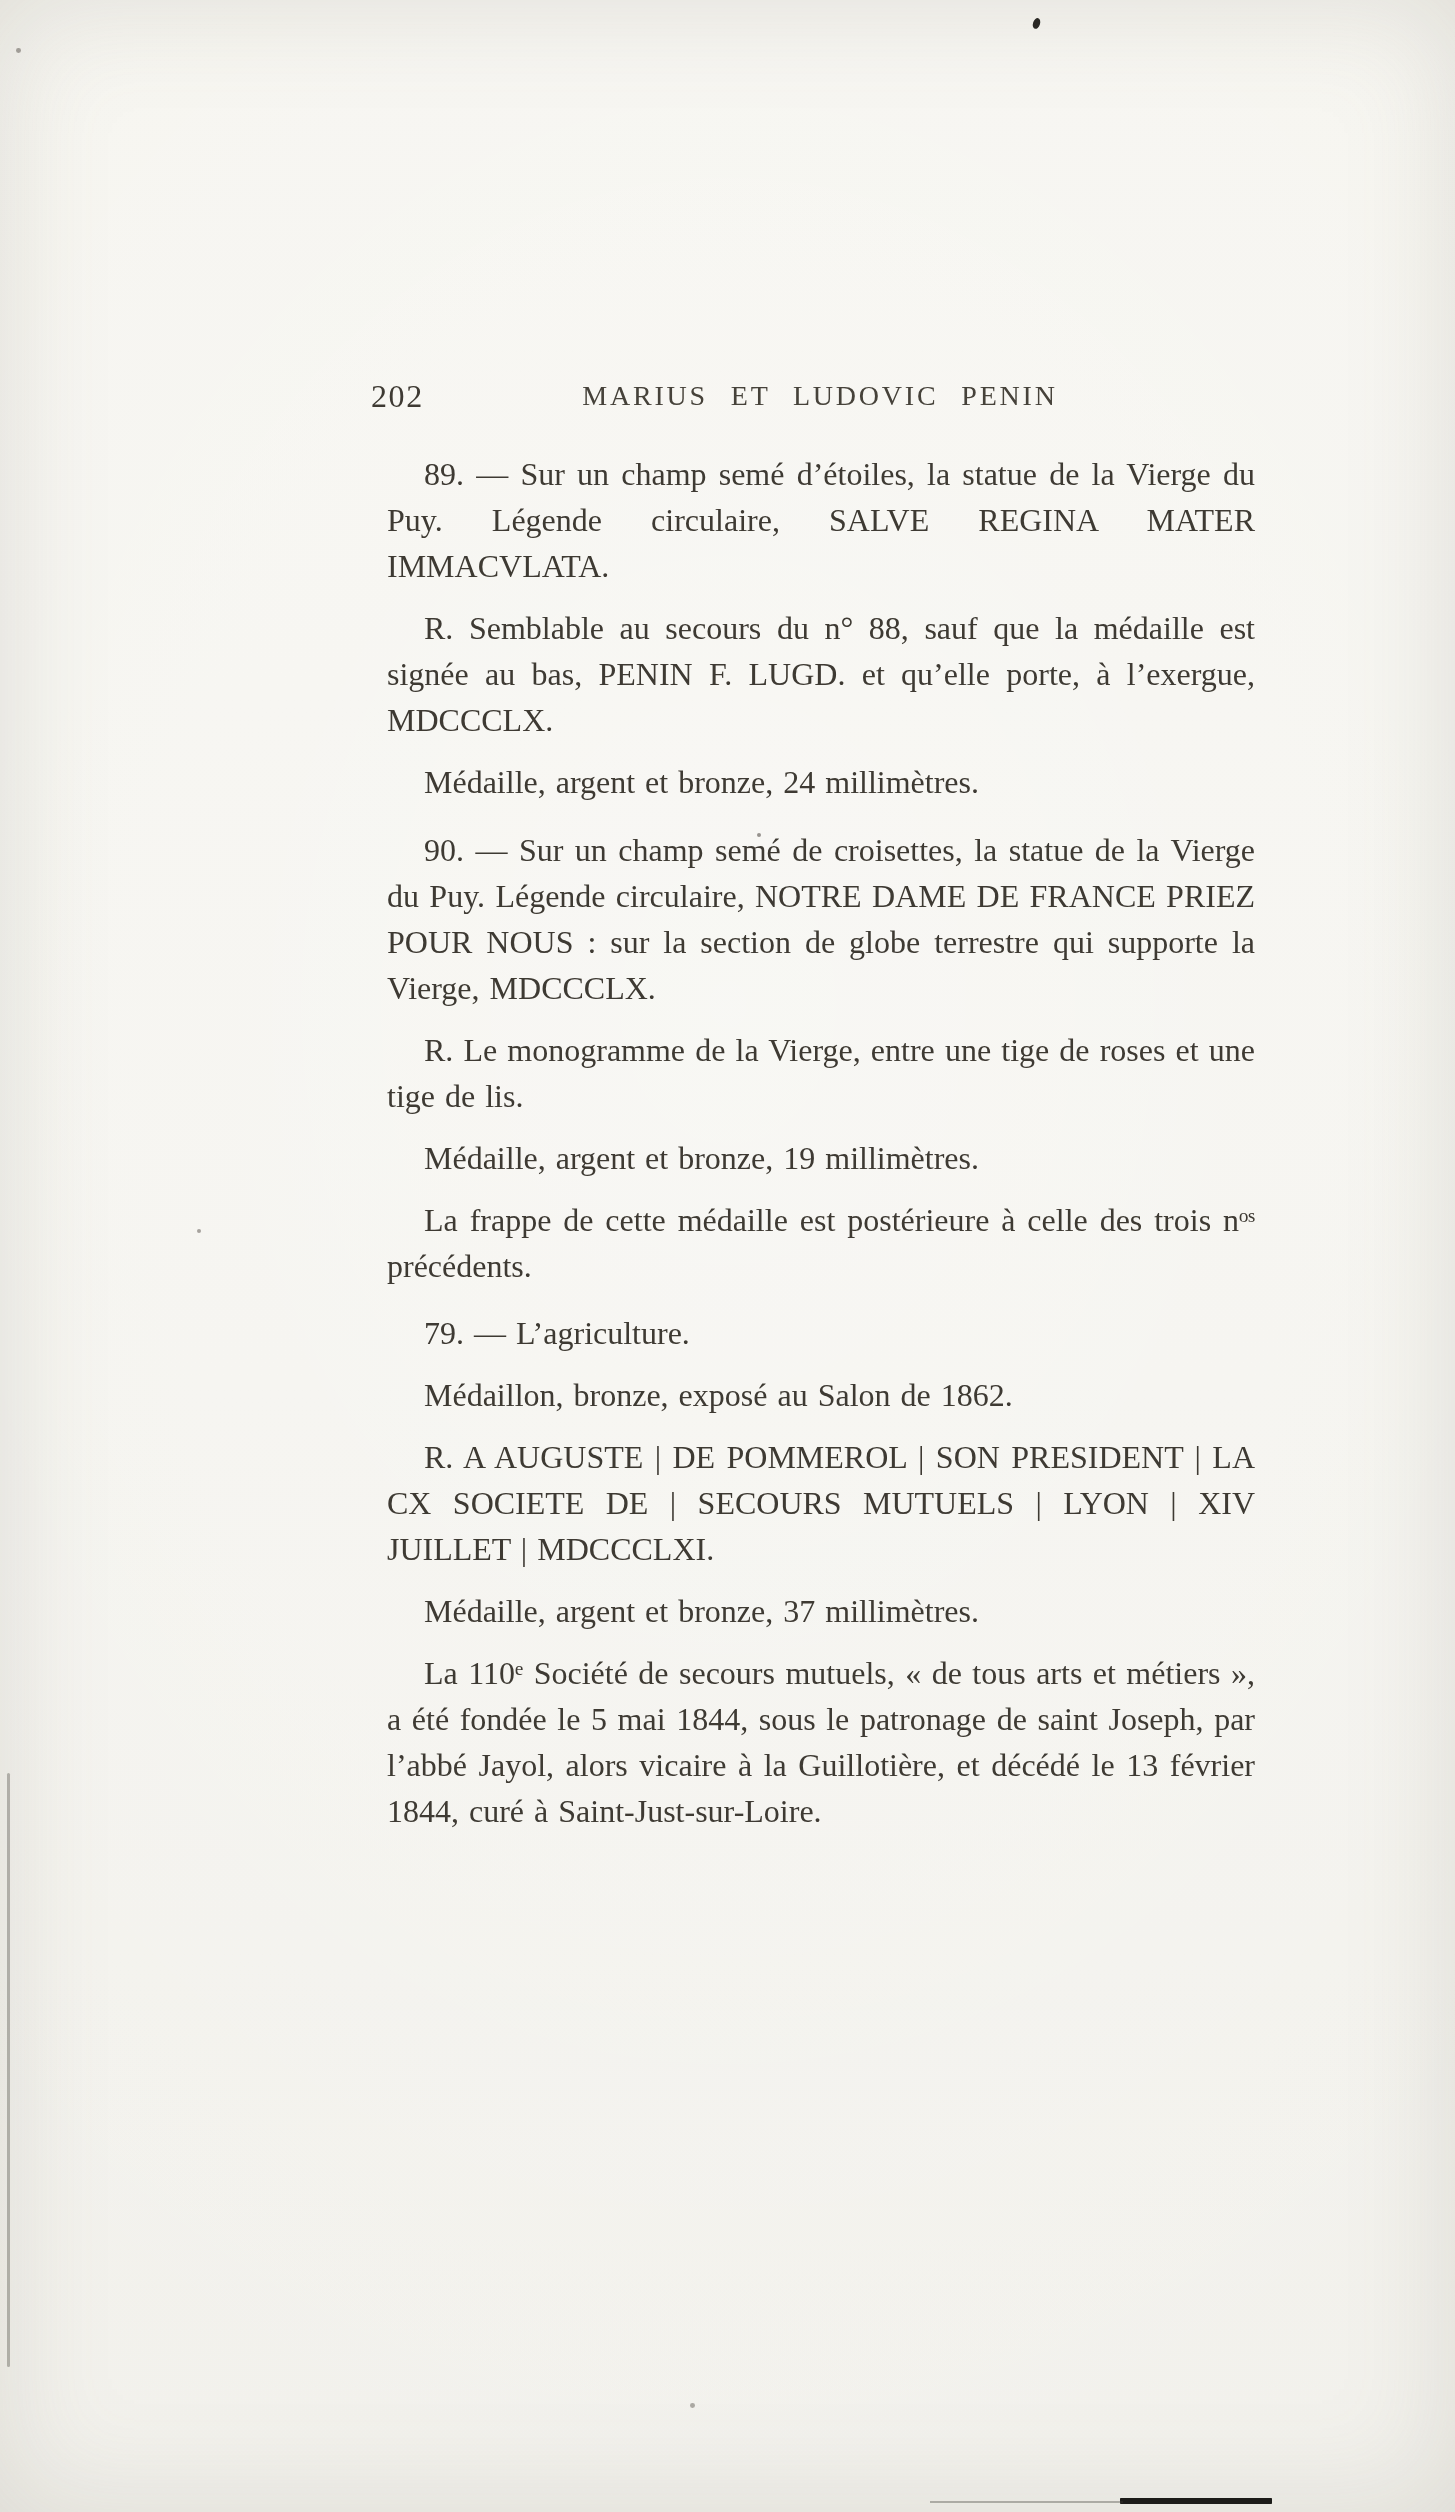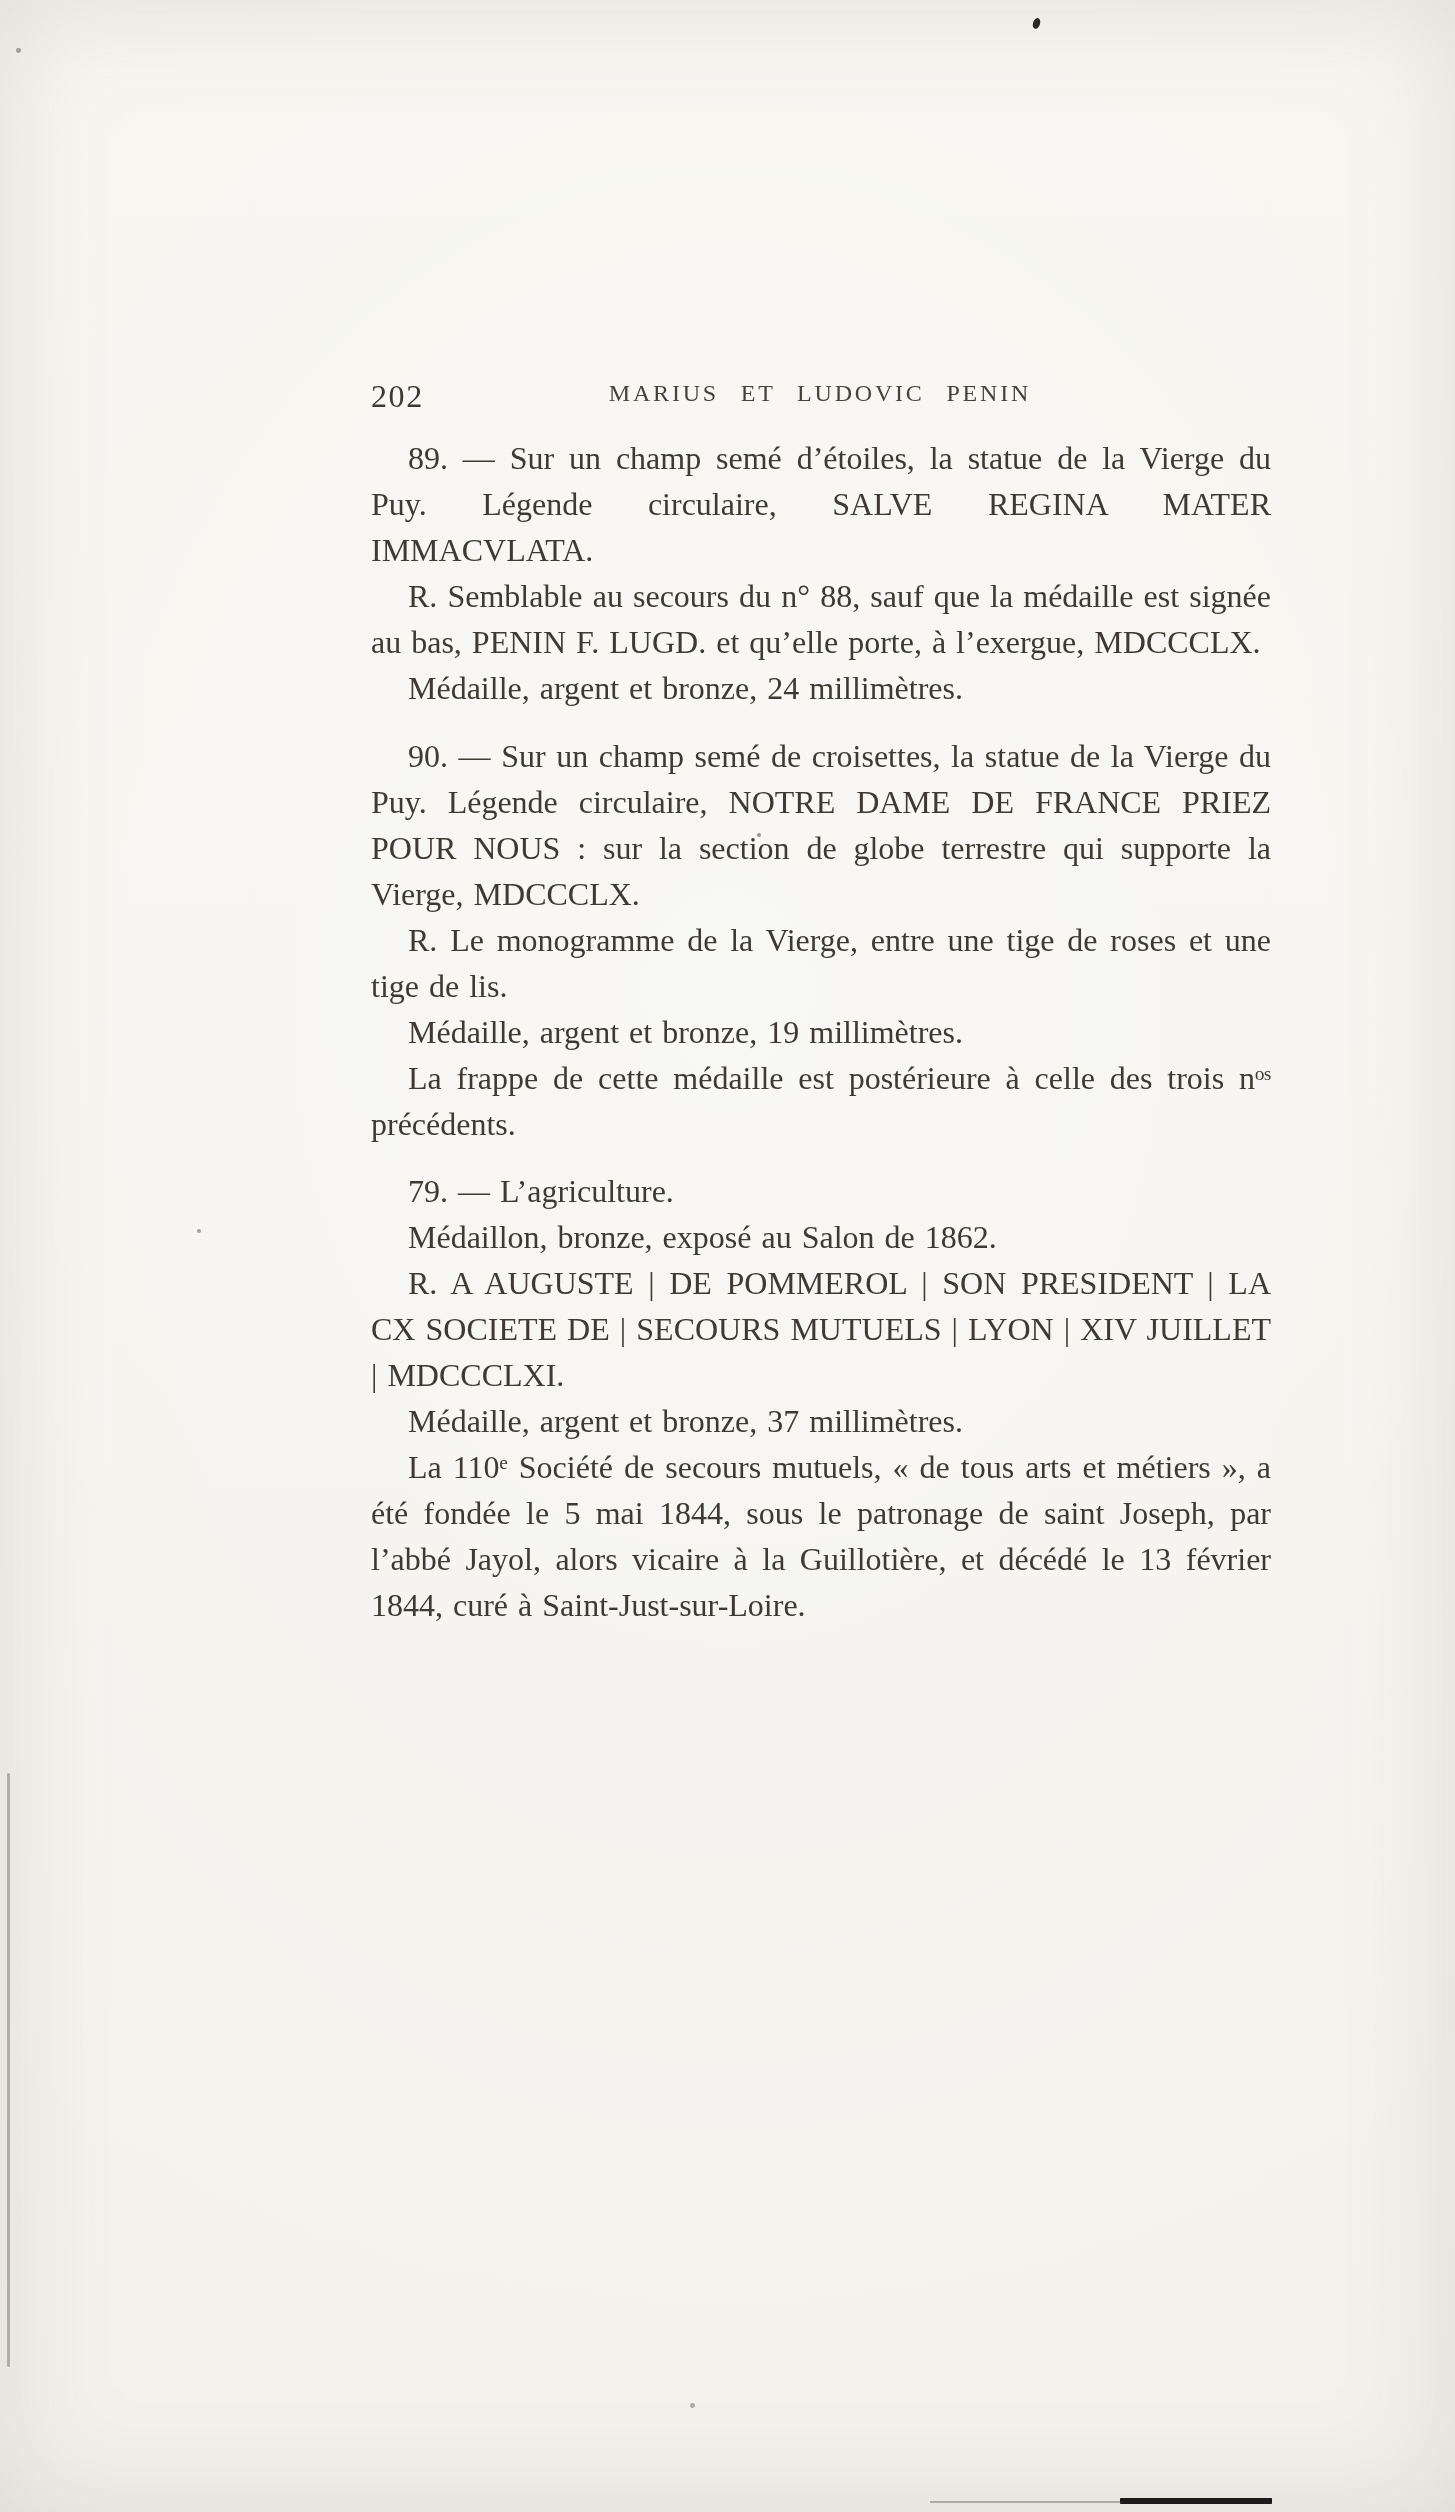--- a/index.html
+++ b/index.html
@@ -36,37 +36,37 @@
     top: 3.2px;
     font-size: 32px;
     letter-spacing: 1.6px;
   }
   .running-title {
     position: absolute;
     left: 0;
     right: 0;
     top: 4.8px;
     text-align: center;
-    font-size: 24px;
+    font-size: 28px;
     letter-spacing: 2.8px;
     word-spacing: 13px;
     color: #46423a;
   }
   .content {
     position: absolute;
     top: 435px;
     left: 371px;
     width: 900px;
     font-size: 32px;
     line-height: 46px;
     text-align: justify;
     word-spacing: 2px;
   }
   .content p {
-    margin: 0;
+    margin: 16px;
     text-indent: 37px;
   }
   .content p.sec {
     margin-top: 21.7px;
   }
   
   .artifact {
     position: absolute;
     background: #1c1b19;
   }

